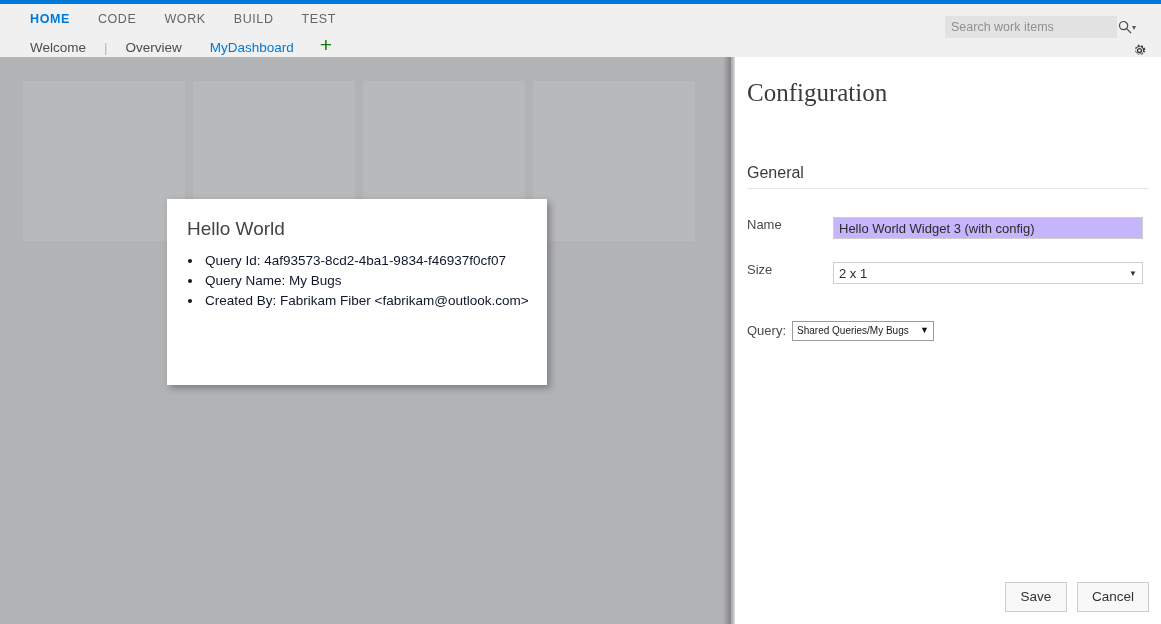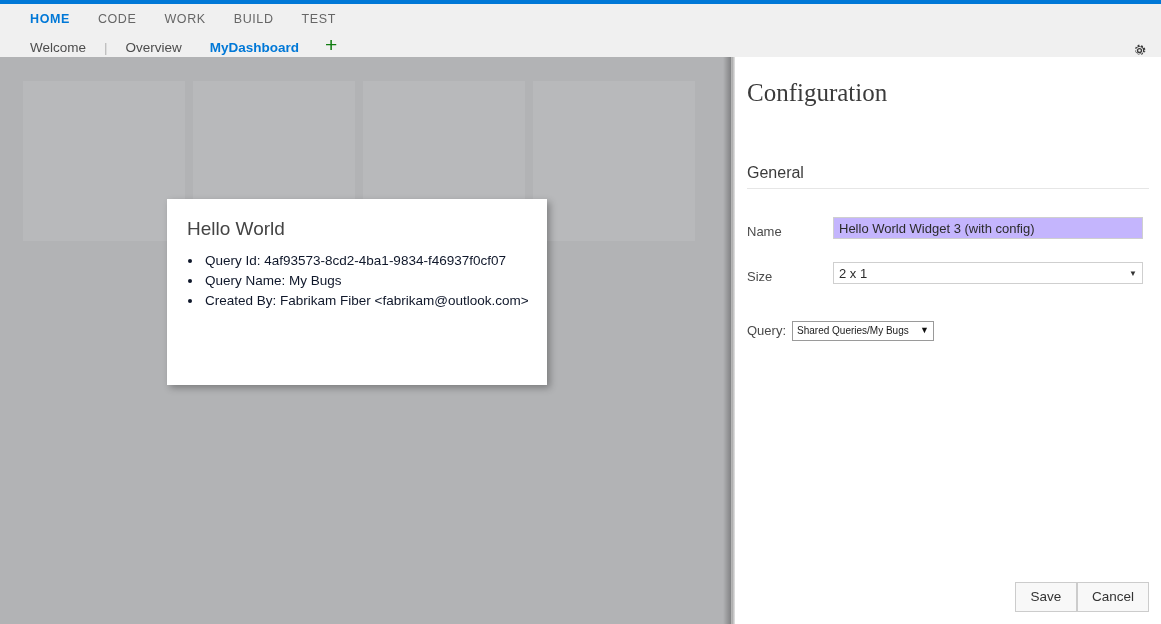--- a/index.html
+++ b/index.html
@@ -67,21 +67,21 @@
     position: relative;
     font-size: 13.5px;
     color: #4d4d4d;
     padding: 0 14px;
     line-height: 19px;
     text-decoration: none;
     white-space: nowrap;
   }
   .l2item.active {
     color: #0078d7;
-    font-weight: bold;
+    font-weight: normal;
   }
   .l2item.active::after {
     content: "";
     position: absolute;
     left: 10px; right: 10px;
     bottom: -5px;
     height: 3px;
     background: #0078d7;
   }
   .l2sep {
@@ -228,21 +228,21 @@
     font-size: 16px;
     font-weight: normal;
     color: #3b3b3b;
     border-bottom: 1px solid #e6e6e6;
   }
   .gen-head { margin-top: 55px; }
   .data-head { margin-top: 37px; }
 
   .frow {
     display: flex;
-    align-items: flex-end;
+    align-items: flex-start;
     margin: 8px 18px 0 12px;
     height: 22px;
   }
   .frow-name { margin-top: 28px; }
   .frow-size { margin-top: 23px; }
 
   .flabel {
     width: 86px;
     font-size: 13px;
     color: #4a4a4a;
@@ -328,20 +328,21 @@
     color: #111;
     pointer-events: none;
   }
 
   
   .config-footer {
     position: absolute;
     bottom: 12px;
     right: 12px;
     display: flex;
+    gap: 10px;
   }
   .btn {
     min-width: 62px;
     height: 30px;
     padding: 0 14px;
     border: 1px solid #cccccc;
     background: #f8f8f8;
     font-family: "Liberation Sans", sans-serif;
     font-size: 13.5px;
     color: #333333;
@@ -367,20 +368,30 @@
     </nav>
 
     <nav class="l2nav">
       <a class="l2item" href="#">Welcome</a>
       <span class="l2sep">|</span>
       <a class="l2item" href="#">Overview</a>
       <a class="l2item active" href="#">MyDashboard</a>
       <span class="l2add">+</span>
     </nav>
 
+    <div class="search-wrap">
+      <input class="search-input" type="text" placeholder="Search work items" style="">
+      <span class="search-ico">
+        <svg width="14" height="14" viewBox="0 0 14 14" aria-hidden="true">
+          <circle cx="5.6" cy="5.6" r="4.1" fill="none" stroke="#4a4a4a" stroke-width="1.2"></circle>
+          <line x1="8.6" y1="8.6" x2="13" y2="13" stroke="#4a4a4a" stroke-width="1.2"></line>
+        </svg>
+      </span>
+      <span class="search-caret">▾</span>
+    </div>
 
     <div class="gear-btn">
       <svg width="15" height="15" viewBox="0 0 16 16" aria-hidden="true">
         <path fill="#3a3a3a" d="M8 5.2a2.8 2.8 0 1 0 0 5.6 2.8 2.8 0 0 0 0-5.6zm0 4.2a1.4 1.4 0 1 1 0-2.8 1.4 1.4 0 0 1 0 2.8z"></path>
         <path fill="#3a3a3a" d="M14.3 9.1l-1.2-.5a5.2 5.2 0 0 0 0-1.2l1.2-.5-.8-2-1.2.5a5.2 5.2 0 0 0-.9-.9l.5-1.2-2-.8-.5 1.2a5.2 5.2 0 0 0-1.2 0L7.7 1.5l-2 .8.5 1.2c-.34.25-.64.55-.9.9l-1.2-.5-.8 2 1.2.5a5.2 5.2 0 0 0 0 1.2l-1.2.5.8 2 1.2-.5c.26.35.56.65.9.9l-.5 1.2 2 .8.5-1.2a5.2 5.2 0 0 0 1.2 0l.5 1.2 2-.8-.5-1.2c.34-.25.64-.55.9-.9l1.2.5.8-2zM8 11.8A3.8 3.8 0 1 1 8 4.2a3.8 3.8 0 0 1 0 7.6z"></path>
       </svg>
     </div>
   </div>
 
   <div class="canvas">

